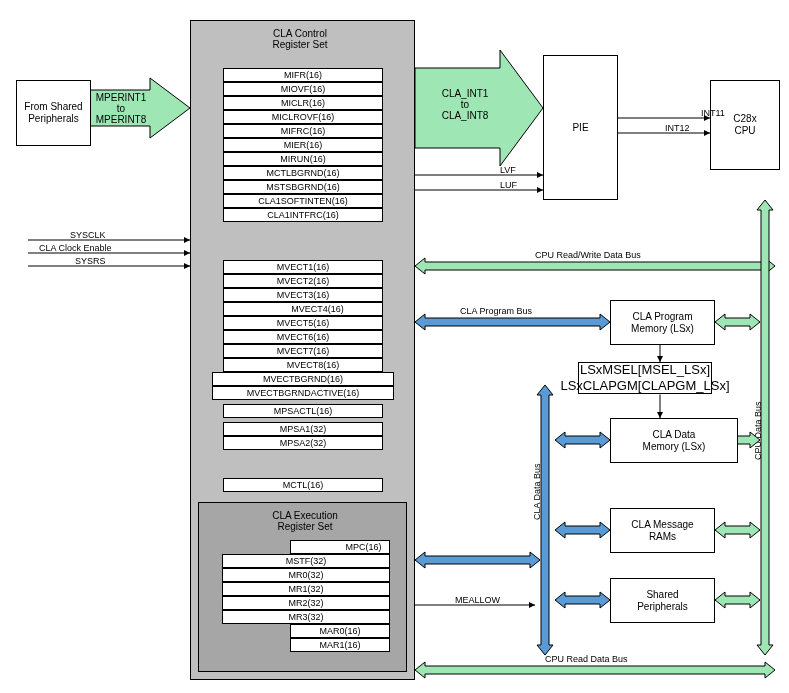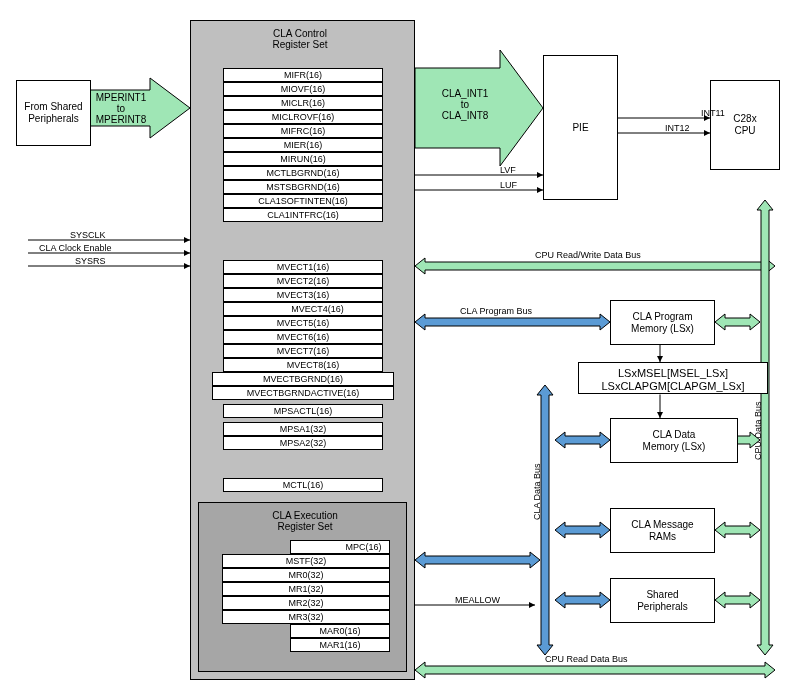--- a/index.html
+++ b/index.html
@@ -154,21 +154,21 @@
 <div class="box" style="left:710px; top:80px; width:70px; height:90px;">
   <span style="white-space:pre-line;">C28x
 CPU</span>
 </div>
 
 <div class="box" style="left:610px; top:300px; width:105px; height:45px;">
   <span style="white-space:pre-line;">CLA Program
 Memory (LSx)</span>
 </div>
 
-<div class="box" style="left:578px; top:362px; width:190px; height:32px; font-size:11px;align-items:flex-end;">
+<div class="box" style="left:578px; top:362px; width:134px; height:32px; font-size:13px;">
   <span style="white-space:pre-line;">LSxMSEL[MSEL_LSx]
 LSxCLAPGM[CLAPGM_LSx]</span>
 </div>
 
 <div class="box" style="left:610px; top:418px; width:128px; height:45px;">
   <span style="white-space:pre-line;">CLA Data
 Memory (LSx)</span>
 </div>
 
 <div class="box" style="left:610px; top:508px; width:105px; height:45px;">

